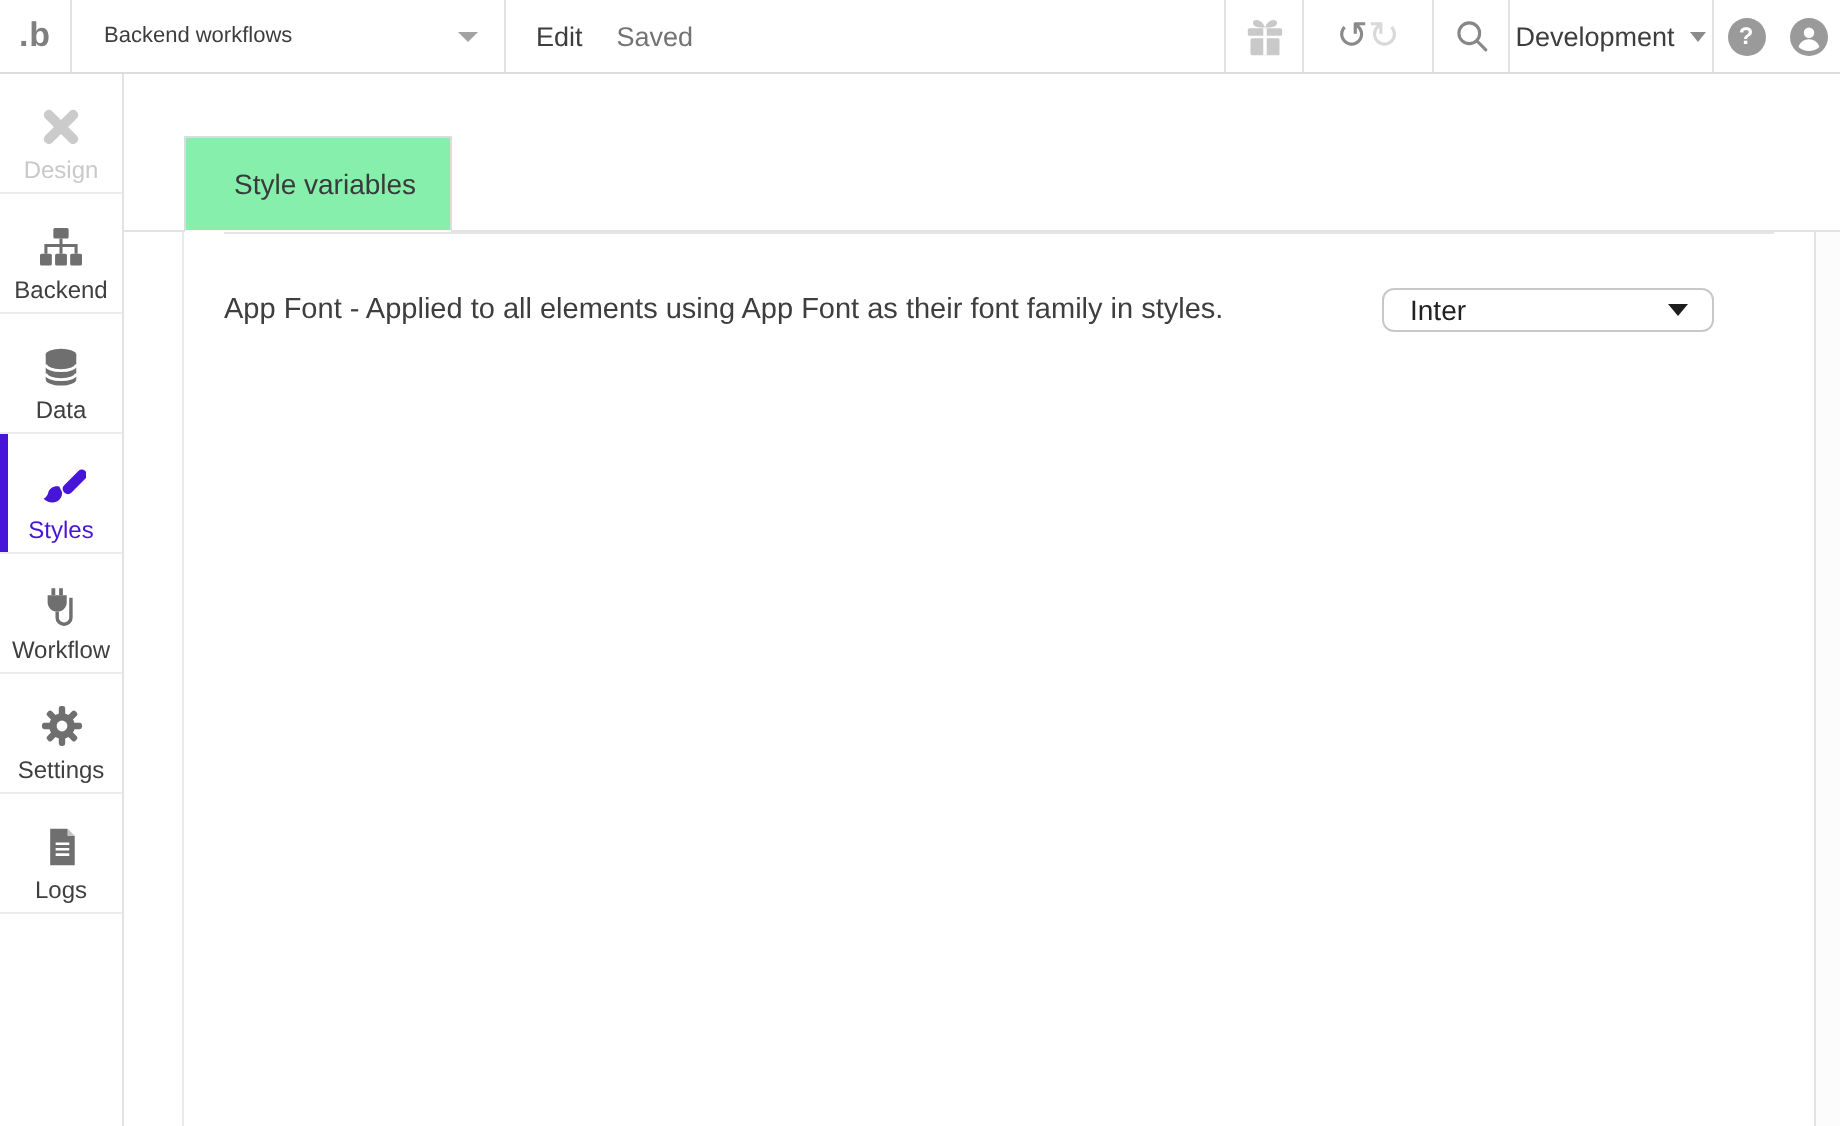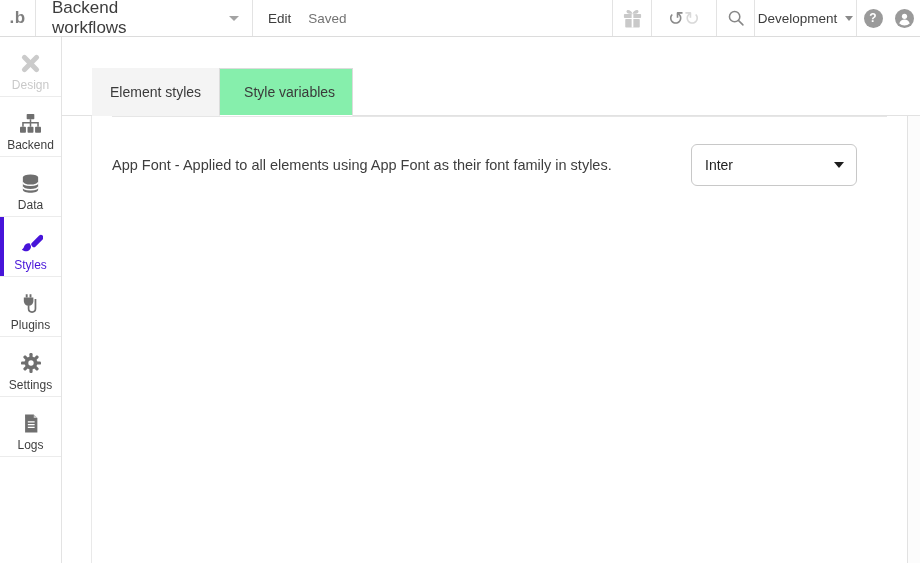--- a/index.html
+++ b/index.html
@@ -8,21 +8,21 @@
 
   .app { width:920px; height:563px; display:flex; flex-direction:column; }
 
   
   .topbar { height:37px; flex:0 0 37px; display:flex; align-items:stretch;
     border-bottom:1px solid #dcdcdc; background:#fff; }
   .tb-cell { display:flex; align-items:center; }
   .tb-logo { width:36px; justify-content:center; border-right:1px solid #e3e3e3;
     font-size:17px; font-weight:700; color:#7f7f7f; letter-spacing:0.5px; cursor:pointer; }
   .tb-appsel { width:217px; padding:0 13px 0 16px; border-right:1px solid #e3e3e3;
-    font-size:17px; cursor:pointer;gap:40px; }
+    font-size:11px; cursor:pointer;gap:40px; }
   .caret-down { width:0; height:0; border-left:5px solid transparent;
     border-right:5px solid transparent; border-top:5px solid #a3a3a3; margin-left:auto; }
   .tb-edit { margin-left:15px; font-size:13.5px; cursor:pointer; }
   .tb-saved { margin-left:17px; font-size:13.5px; color:#737373; }
   .tb-spacer { flex:1; }
   .tb-cell.bordered { border-left:1px solid #e3e3e3; justify-content:center; }
   .tb-gift { width:39px; }
   .tb-history { width:65px; justify-content:space-evenly; }
   .glyph-undo { font-size:19px; color:#8a8a8a; line-height:1; cursor:pointer; }
   .glyph-redo { font-size:19px; color:#d9d9d9; line-height:1; cursor:pointer; }
@@ -56,21 +56,21 @@
   .tab.active { background:#86efac; border:1px solid #dcdcdc; border-bottom:1px solid #fff;padding-left:24px; }
 
   .panel { position:absolute; left:29px; right:12px; top:79px; bottom:0; background:#fff;
     border-left:1px solid #e9e9e9; border-right:1px solid #e2e2e2; }
   .scroll-gutter { position:absolute; right:0; top:79px; bottom:0; width:12px; background:#fcfcfc; }
 
   .panel-heading { padding:13px 20px 12px 20px; font-size:15px; color:#3e3e3e; }
   .panel-divider { border-top:1px solid #e6e6e6; margin:0 20px; height:0; }
   .font-row { display:flex; align-items:center; margin:27px 50px 0 20px; }
   .font-label { flex:1; font-size:14.5px; color:#3e3e3e; padding-right:20px; }
-  .select { width:166px; height:42px; border:1px solid #c8c8c8; border-radius:6px; background:#fff;
+  .select { width:166px; height:22px; border:1px solid #c8c8c8; border-radius:6px; background:#fff;
     display:flex; align-items:center; justify-content:space-between; padding:0 12px 0 13px;
     font-size:14px; color:#222; cursor:pointer; flex:0 0 166px; }
   .select-caret { width:0; height:0; border-left:5px solid transparent; border-right:5px solid transparent;
     border-top:6px solid #1d1d1d; }
   svg { display:block; }
 </style>
 </head>
 <body>
 
 <div class="app">
@@ -184,21 +184,21 @@
       </div>
 
       <div class="sb-item">
         <span class="sb-icon">
           <svg width="23" height="21" viewBox="0 0 24 22">
             <path d="M8 1.2v3.6M12 1.2v3.6" stroke="#6f6f6f" stroke-width="2" fill="none"></path>
             <path d="M5 4.8h10v3.7c0 2.8-2.2 5-5 5s-5-2.2-5-5z" fill="#6f6f6f"></path>
             <path d="M10 13.5v3.1c0 1.9 1.6 3.4 3.6 3.4s3.6-1.5 3.6-3.4V6.2" fill="none" stroke="#6f6f6f" stroke-width="1.8"></path>
           </svg>
         </span>
-        <span class="sb-label">Plugins</span>
+        <span class="sb-label">Workflow</span>
       </div>
 
       <div class="sb-item">
         <span class="sb-icon">
           <svg width="22" height="22" viewBox="0 0 22 22">
             <g fill="#6f6f6f">
               <rect x="9.4" y="1" width="3.2" height="20" rx="1.2"></rect>
               <rect x="9.4" y="1" width="3.2" height="20" rx="1.2" transform="rotate(45 11 11)"></rect>
               <rect x="9.4" y="1" width="3.2" height="20" rx="1.2" transform="rotate(90 11 11)"></rect>
               <rect x="9.4" y="1" width="3.2" height="20" rx="1.2" transform="rotate(135 11 11)"></rect>
@@ -219,21 +219,20 @@
           </svg>
         </span>
         <span class="sb-label">Logs</span>
       </div>
 
     </div>
 
     <div class="main">
 
       <div class="tabstrip">
-        <div class="tab inactive">Element styles</div>
         <div class="tab active">Style variables</div>
       </div>
 
       <div class="panel">
         <div class="panel-divider"></div>
 
         <div class="font-row">
           <div class="font-label">App Font - Applied to all elements using App Font as their font family in styles.</div>
           <div class="select">
             <span>Inter</span>

